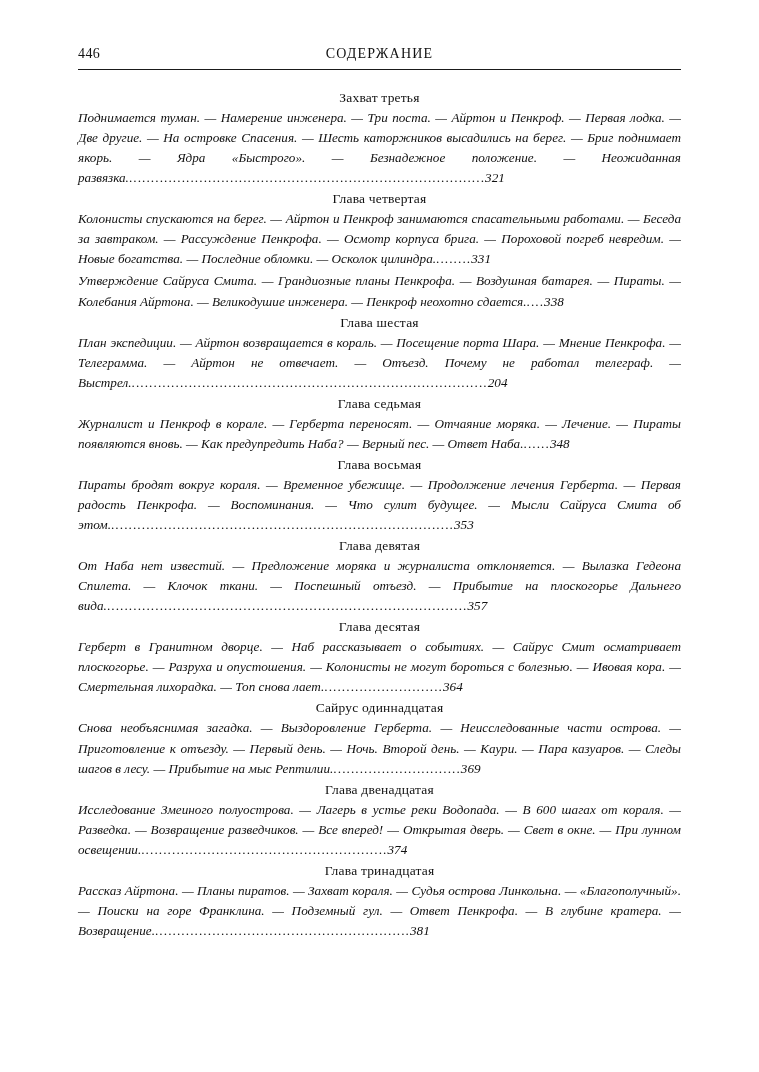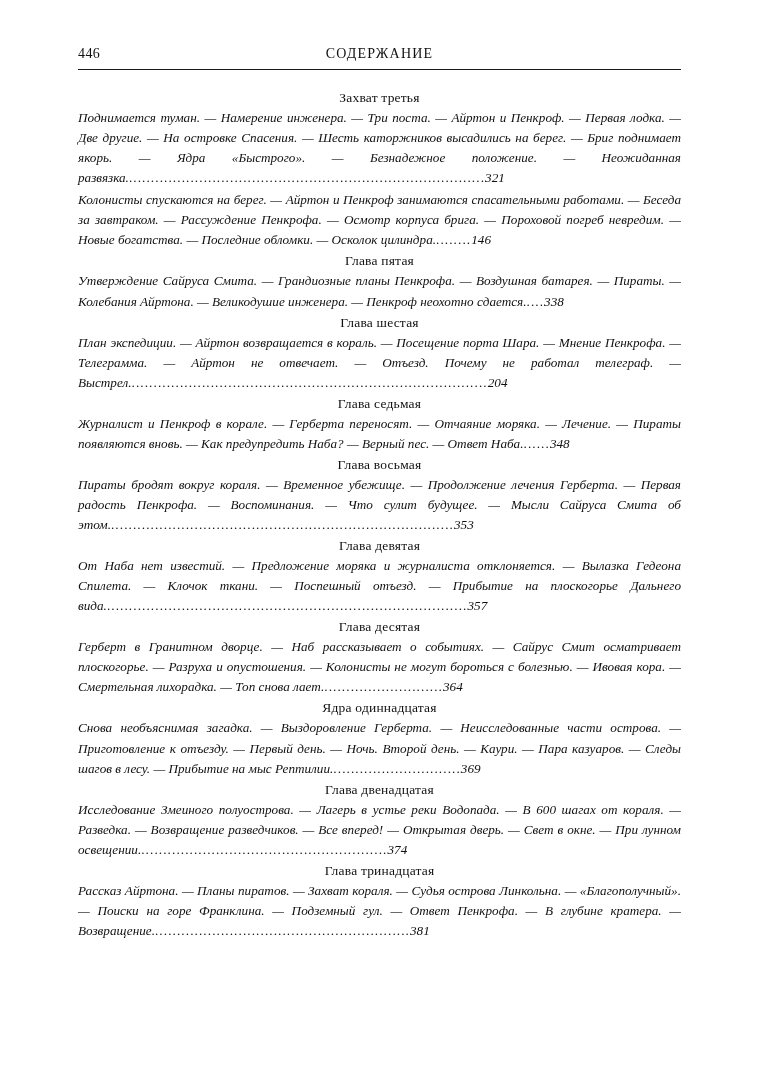--- a/index.html
+++ b/index.html
@@ -82,25 +82,25 @@
   </div>
 
   <div class="toc">
 
     <div class="chapter-block">
       <div class="chapter-title">Захват третья</div>
       <p class="entry"><span>Поднимается туман. — Намерение инженера. — Три поста. — Айртон и Пенкроф. — Первая лодка. — Две другие. — На островке Спасения. — Шесть каторжников высадились на берег. — Бриг поднимает якорь. — Ядра «Быстрого». — Безнадежное положение. — Неожиданная развязка.</span><span class="dots">.................................................................................</span><span class="pageno">321</span></p>
     </div>
 
     <div class="chapter-block">
-      <p class="entry"><span>Колонисты спускаются на берег. — Айртон и Пенкроф занимаются спасательными работами. — Беседа за завтраком. — Рассуждение Пенкрофа. — Осмотр корпуса брига. — Пороховой погреб невредим. — Новые богатства. — Последние обломки. — Осколок цилиндра.</span><span class="dots">........</span><span class="pageno">146</span></p>
+      <div class="chapter-title">Глава четвертая</div>
+      <p class="entry"><span>Колонисты спускаются на берег. — Айртон и Пенкроф занимаются спасательными работами. — Беседа за завтраком. — Рассуждение Пенкрофа. — Осмотр корпуса брига. — Пороховой погреб невредим. — Новые богатства. — Последние обломки. — Осколок цилиндра.</span><span class="dots">........</span><span class="pageno">331</span></p>
     </div>
 
     <div class="chapter-block">
-      <div class="chapter-title">Глава пятая</div>
       <p class="entry"><span>Утверждение Сайруса Смита. — Грандиозные планы Пенкрофа. — Воздушная батарея. — Пираты. — Колебания Айртона. — Великодушие инженера. — Пенкроф неохотно сдается.</span><span class="dots">....</span><span class="pageno">338</span></p>
     </div>
 
     <div class="chapter-block">
       <div class="chapter-title">Глава шестая</div>
       <p class="entry"><span>План экспедиции. — Айртон возвращается в кораль. — Посещение порта Шара. — Мнение Пенкрофа. — Телеграмма. — Айртон не отвечает. — Отъезд. Почему не работал телеграф. — Выстрел.</span><span class="dots">.................................................................................</span><span class="pageno">204</span></p>
     </div>
 
     <div class="chapter-block">
       <div class="chapter-title">Глава седьмая</div>
@@ -116,21 +116,21 @@
       <div class="chapter-title">Глава девятая</div>
       <p class="entry"><span>От Наба нет известий. — Предложение моряка и журналиста отклоняется. — Вылазка Гедеона Спилета. — Клочок ткани. — Поспешный отъезд. — Прибытие на плоскогорье Дальнего вида.</span><span class="dots">..................................................................................</span><span class="pageno">357</span></p>
     </div>
 
     <div class="chapter-block">
       <div class="chapter-title">Глава десятая</div>
       <p class="entry"><span>Герберт в Гранитном дворце. — Наб рассказывает о событиях. — Сайрус Смит осматривает плоскогорье. — Разруха и опустошения. — Колонисты не могут бороться с болезнью. — Ивовая кора. — Смертельная лихорадка. — Топ снова лает.</span><span class="dots">...........................</span><span class="pageno">364</span></p>
     </div>
 
     <div class="chapter-block">
-      <div class="chapter-title">Ядра одиннадцатая</div>
+      <div class="chapter-title">Сайрус одиннадцатая</div>
       <p class="entry"><span>Снова необъяснимая загадка. — Выздоровление Герберта. — Неисследованные части острова. — Приготовление к отъезду. — Первый день. — Ночь. Второй день. — Каури. — Пара казуаров. — Следы шагов в лесу. — Прибытие на мыс Рептилии.</span><span class="dots">.............................</span><span class="pageno">369</span></p>
     </div>
 
     <div class="chapter-block">
       <div class="chapter-title">Глава двенадцатая</div>
       <p class="entry"><span>Исследование Змеиного полуострова. — Лагерь в устье реки Водопада. — В 600 шагах от кораля. — Разведка. — Возвращение разведчиков. — Все вперед! — Открытая дверь. — Свет в окне. — При лунном освещении.</span><span class="dots">........................................................</span><span class="pageno">374</span></p>
     </div>
 
     <div class="chapter-block">
       <div class="chapter-title">Глава тринадцатая</div>

